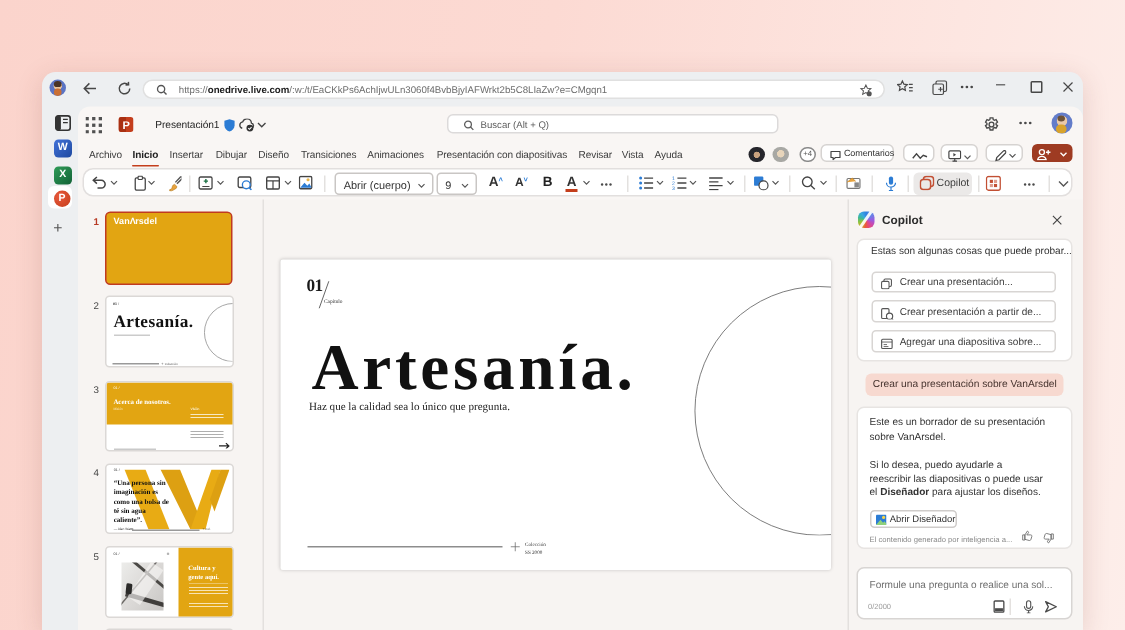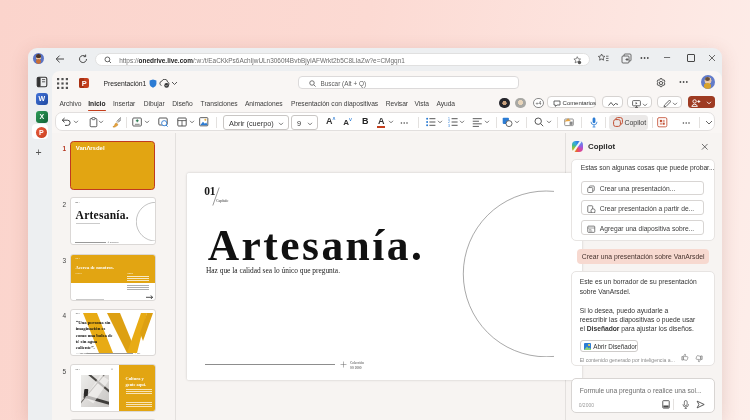--- a/index.html
+++ b/index.html
@@ -35,21 +35,21 @@
   border:0.5px solid #e2dfde;border-radius:7px;box-sizing:border-box;}
 .rsep{position:absolute;top:4px;width:1px;height:10.5px;background:#e3e1df;}
 .ric{position:absolute;top:4.3px;}
 #content{position:absolute;left:0;top:62px;width:100%;height:287px;background:#f7f4f2;}
 #vline1{position:absolute;left:122.7px;top:0;width:1px;height:287px;background:#e3e0de;}
 #vline2{position:absolute;left:513px;top:0;width:1px;height:287px;background:#e3e0de;}
 .tnum{position:absolute;left:2px;width:12px;text-align:right;font-size:6.5px;color:#444;}
 .thumb{position:absolute;left:18px;width:86px;height:47.6px;background:#fff;border:0.5px solid #dbd8d6;border-radius:3px;box-sizing:border-box;overflow:hidden;}
 #t1{left:17.7px;top:8.4px;width:85.7px;height:48.9px;background:#e2a512;border:1.7px solid #c03a20;border-radius:3.5px;}
 #slide{position:absolute;left:134.7px;top:40px;width:367.6px;height:206.7px;background:#fff;
-  border-radius:1.5px;box-shadow:0 0 2.5px rgba(0,0,0,.2);overflow:hidden;padding-left:28px;}
+  border-radius:1.5px;box-shadow:0 0 2.5px rgba(0,0,0,.2);overflow:hidden;}
 #cpanel{position:absolute;left:514px;top:0;width:156px;height:287px;font-size:6.7px;color:#333;}
 .card{position:absolute;left:5.2px;width:143.8px;background:#fff;border:0.5px solid #e7e4e2;border-radius:5px;box-sizing:border-box;}
 .cbtn{position:absolute;left:9.1px;width:122.7px;height:14.8px;background:#fff;border:0.5px solid #d8d5d3;border-radius:3px;box-sizing:border-box;}
 .cbtn span{position:absolute;left:17.5px;top:3.8px;font-size:6.7px;color:#3d3d3d;white-space:nowrap;}
 .cbtn svg{position:absolute;left:5px;top:3.4px;}
 .gold{background:#e2a512;}
 </style>
 </head>
 <body>
 <div id="win">

